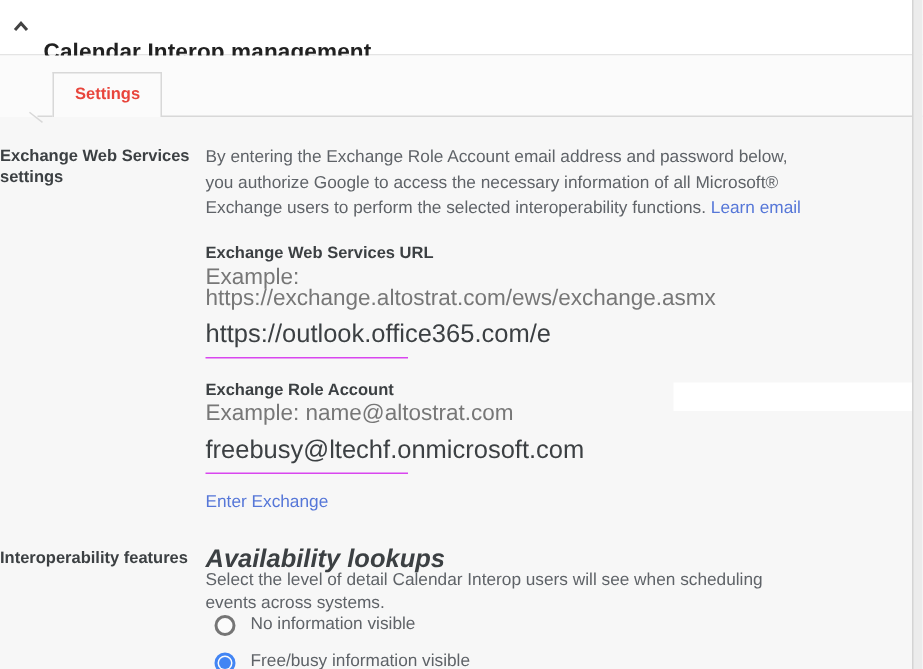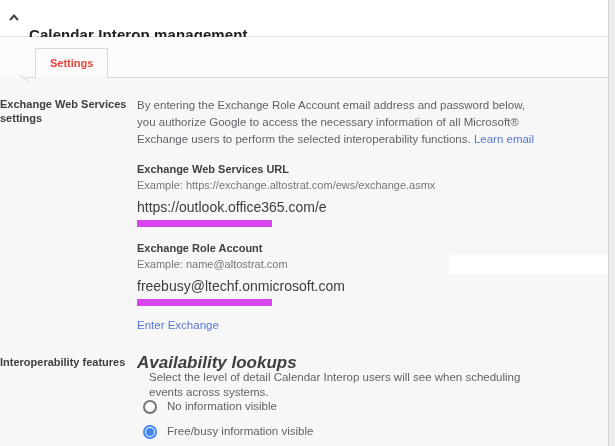--- a/index.html
+++ b/index.html
@@ -40,34 +40,34 @@
   .row { display:flex; }
   .label-col { width:137px; flex:none; }
   .label-col .section-label { font-size:11px; font-weight:bold; color:#3c4043; line-height:14px; }
   .value-col { width:405px; flex:none; }
 
   .desc { font-size:11.5px; line-height:17px; color:#5f6368; }
   .link { color:#5677d8; cursor:pointer; text-decoration:none; }
 
   .field-group { margin-top:14px; }
   .field-label { font-size:11px; font-weight:bold; color:#3c4043; line-height:14px; }
-  .field-example { font-size:11px; color:#777; margin-top:2px; line-height:14px; }
+  .field-example { font-size:15px; color:#777; margin-top:2px; line-height:14px; }
   .field-input {
     margin-top:7px; width:135px;
-    border-bottom:7px solid #d946ef;
+    border-bottom:1px solid #d946ef;
     padding-bottom:5px;
-    font-size:14px; color:#3c4043;
+    font-size:17px; color:#3c4043;
     white-space:nowrap; cursor:text;
   }
   .enter-password { display:inline-block; margin-top:13px; font-size:11.5px; }
 
   .section-gap { margin-top:22px; }
 
   .group-title { font-size:17px; font-weight:bold; color:#3c4043; line-height:15px;font-style:italic; }
-  .group-desc { font-size:11.5px; color:#5f6368; line-height:15px;margin-left:12px; }
+  .group-desc { font-size:11.5px; color:#5f6368; line-height:15px; }
 
   .radio-row { display:flex; align-items:flex-start; height:25px; cursor:pointer; }
   .radio-circle {
     width:14px; height:14px; border-radius:50%;
     border:2px solid #757575; margin-left:6px; margin-right:10px;
     flex:none; display:flex; align-items:center; justify-content:center;
     background:#fbfbfb;
   }
   .radio-row.selected .radio-circle { border-color:#4285f4; }
   .radio-dot { width:8px; height:8px; border-radius:50%; background:transparent; }

